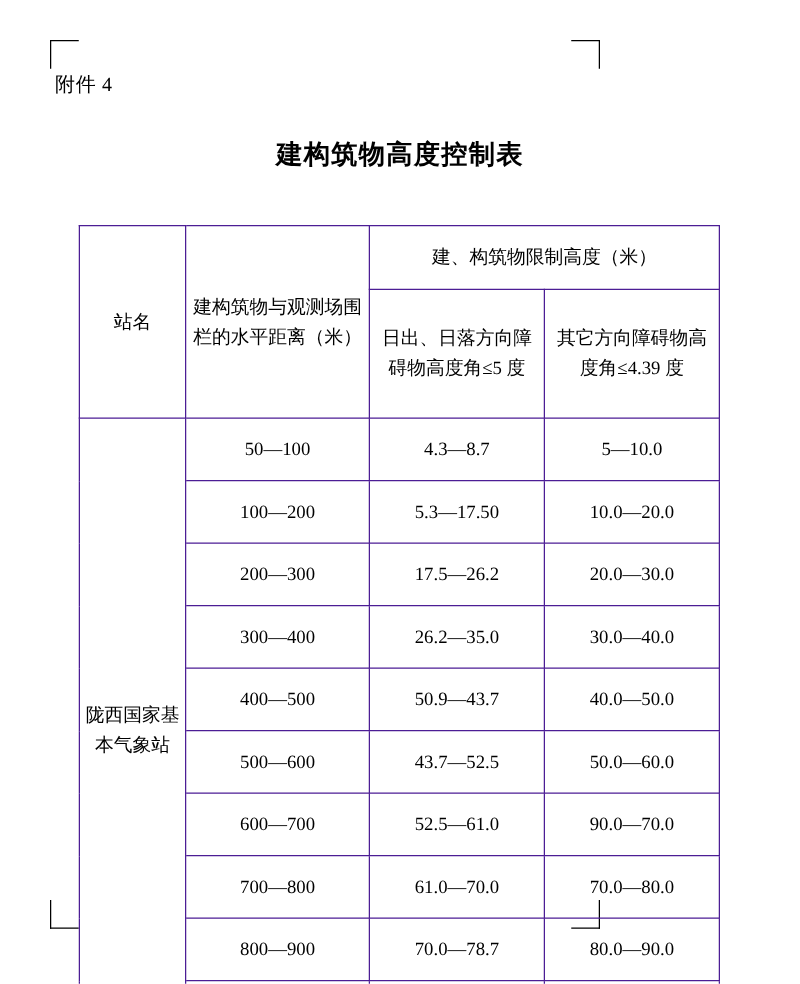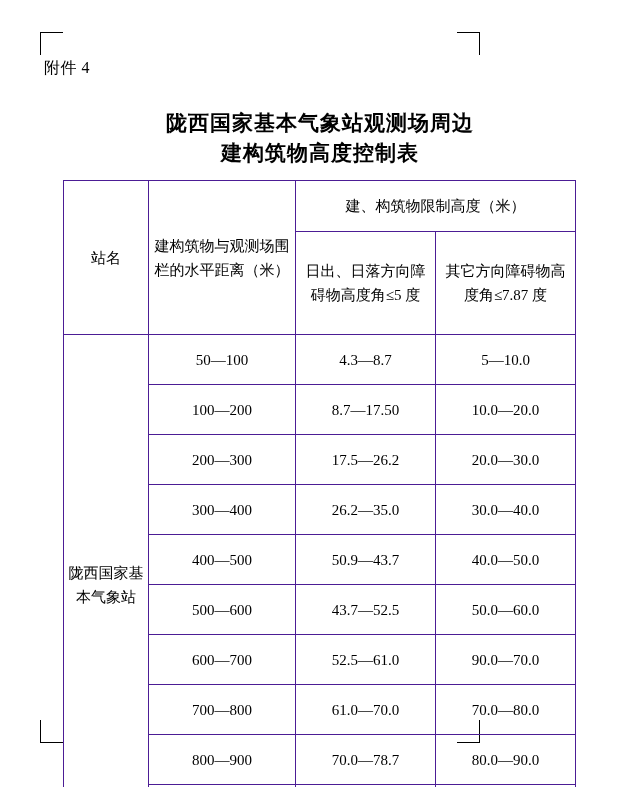--- a/index.html
+++ b/index.html
@@ -99,51 +99,50 @@
 <div class="page">
 
   <div class="crop-mark crop-tl"></div>
   <div class="crop-mark crop-tr"></div>
   <div class="crop-mark crop-bl"></div>
   <div class="crop-mark crop-br"></div>
 
   <div class="attach-label">附件 4</div>
 
   <div class="doc-title">
-    <span class="line1">陇西国家基本气象站观测场周边</span>
     <span class="line2">建构筑物高度控制表</span>
   </div>
 
   <table class="main">
     <colgroup>
       <col class="col-station">
       <col class="col-dist">
       <col class="col-sun">
       <col class="col-other">
     </colgroup>
     <tbody>
       <tr>
         <td rowspan="2" class="head-tall">站名</td>
         <td rowspan="2" class="head-tall wrap-head">建构筑物与观测场围栏的水平距离（米）</td>
         <td colspan="2" class="head-span">建、构筑物限制高度（米）</td>
       </tr>
       <tr>
         <td class="head-sub wrap-head">日出、日落方向障碍物高度角≤5 度</td>
-        <td class="head-sub wrap-head">其它方向障碍物高度角≤7.87 度</td>
+        <td class="head-sub wrap-head">其它方向障碍物高度角≤4.39 度</td>
       </tr>
 
       <tr>
         <td rowspan="10" class="station-name">陇西国家基本气象站</td>
         <td class="body-row">50—100</td>
         <td class="body-row">4.3—8.7</td>
         <td class="body-row">5—10.0</td>
       </tr>
       <tr>
         <td class="body-row">100—200</td>
-        <td class="body-row">8.7—17.50</td>
+        <td class="body-row">5.3—17.50</td>
         <td class="body-row">10.0—20.0</td>
       </tr>
       <tr>
         <td class="body-row">200—300</td>
         <td class="body-row">17.5—26.2</td>
         <td class="body-row">20.0—30.0</td>
       </tr>
       <tr>
         <td class="body-row">300—400</td>
         <td class="body-row">26.2—35.0</td>

